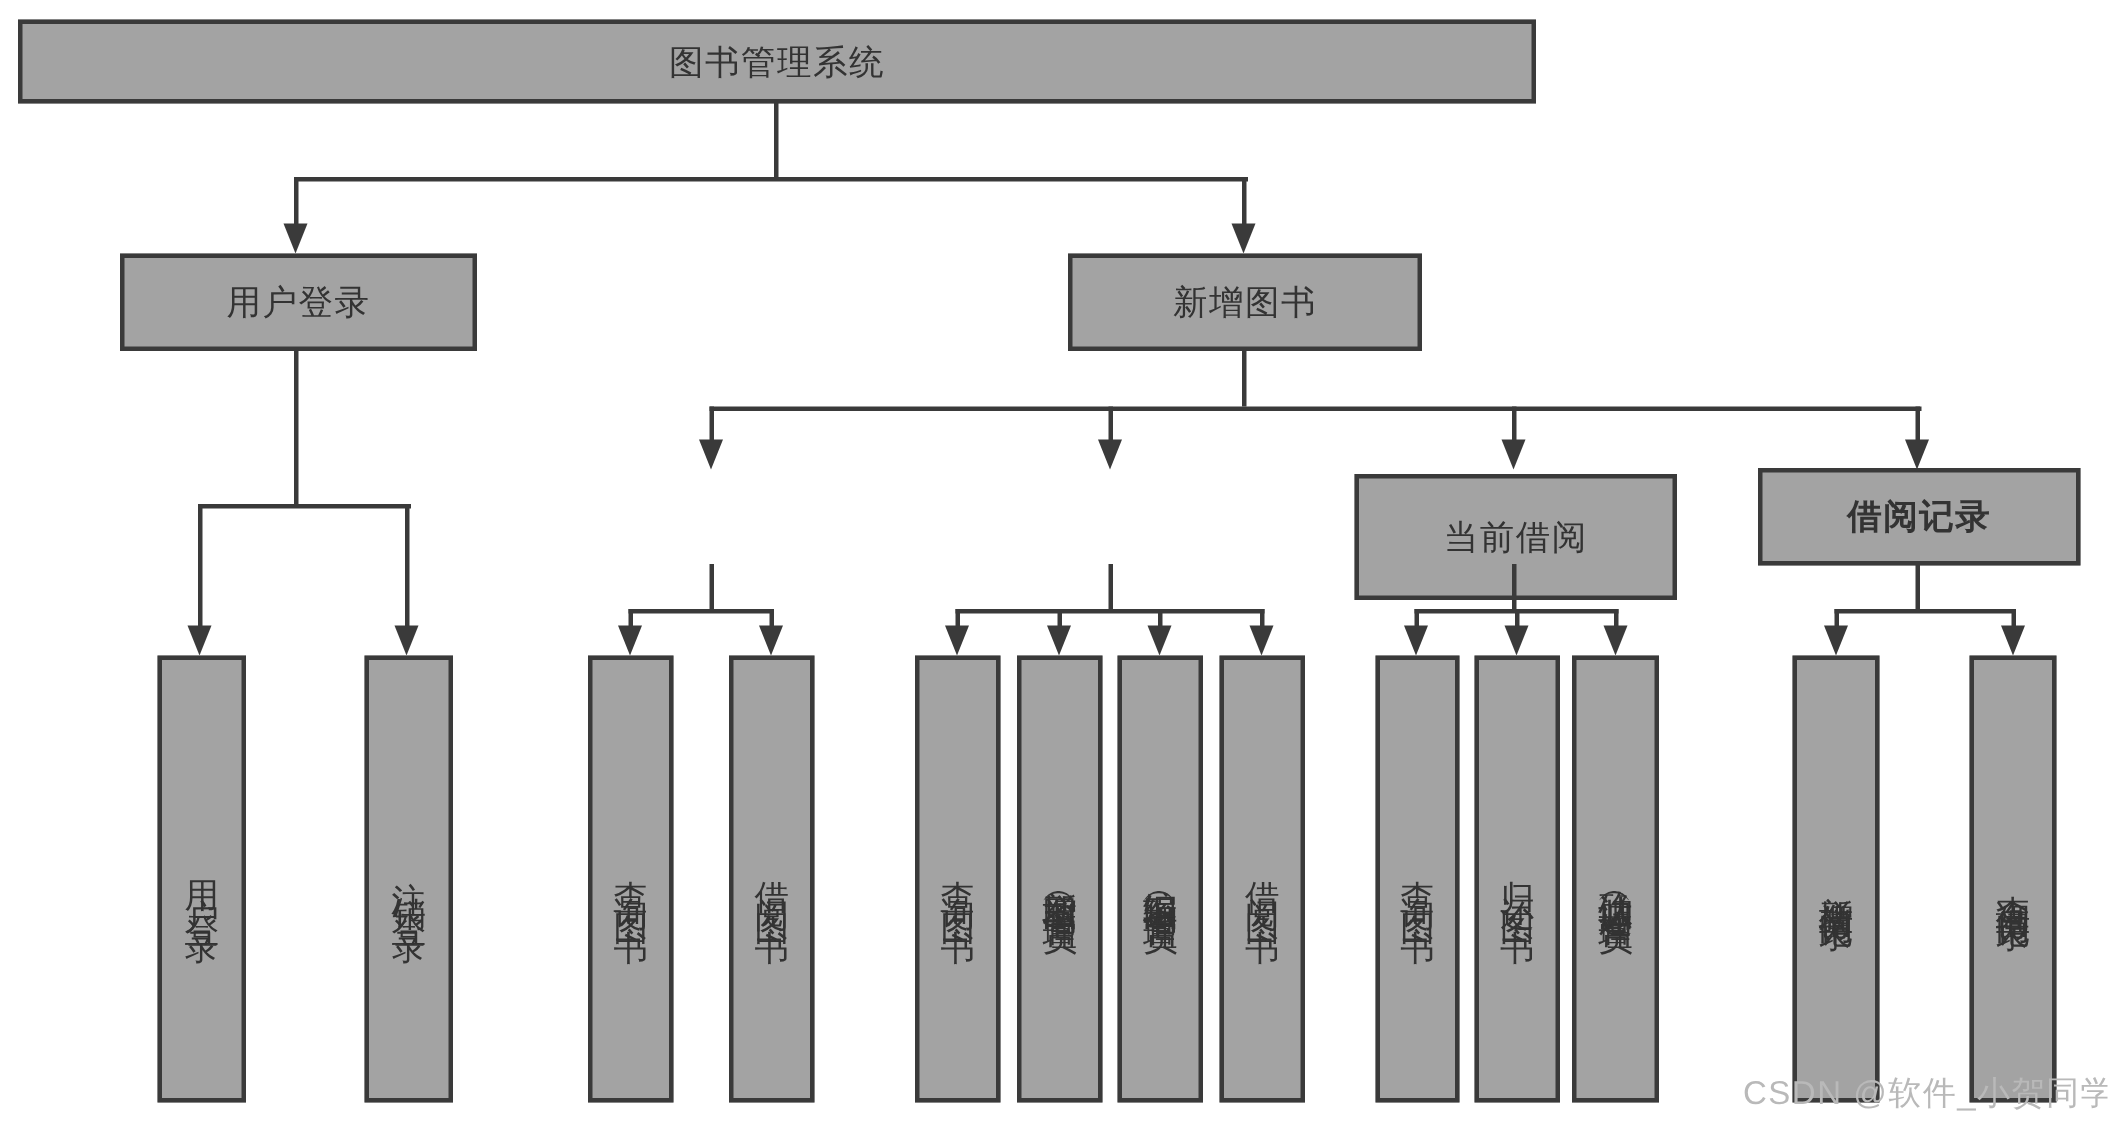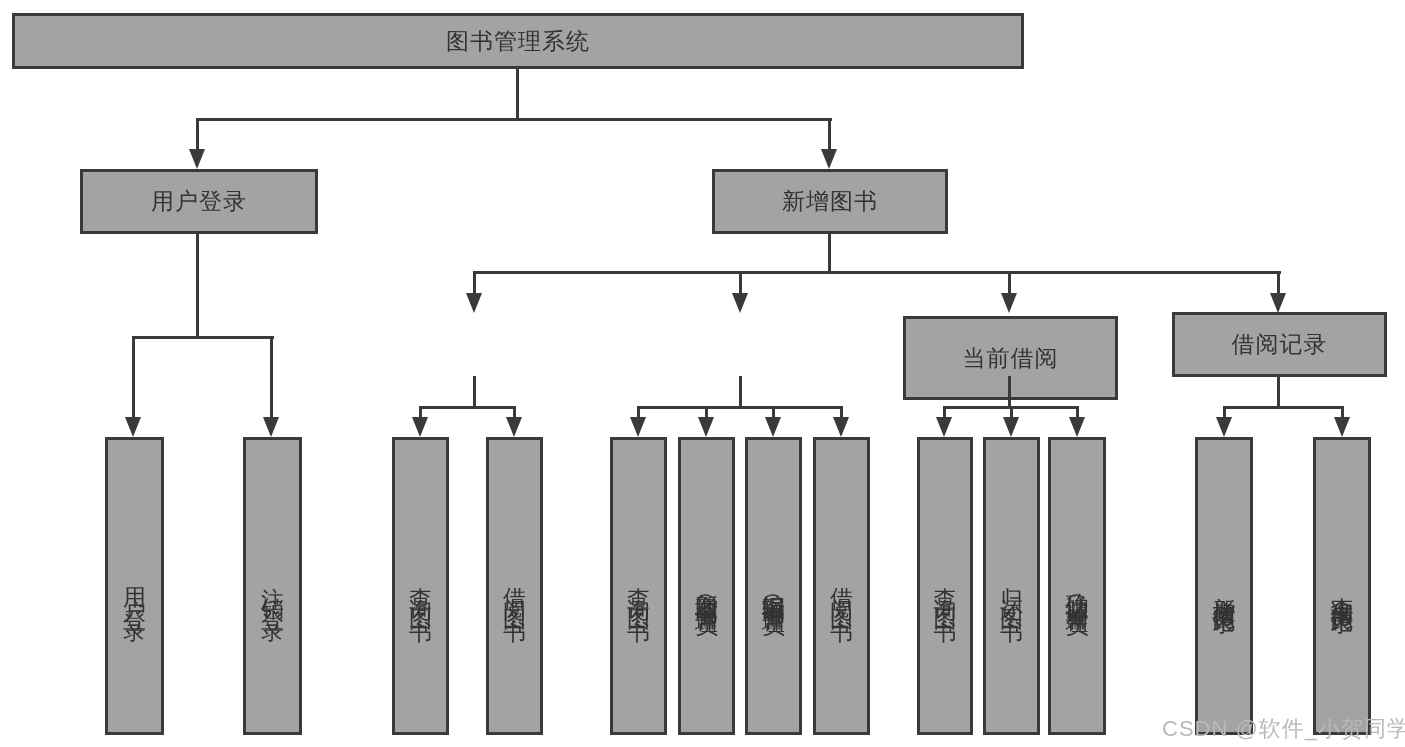--- a/index.html
+++ b/index.html
@@ -93,21 +93,21 @@
   <div class="line" style="left:473px; top:271px; width:3px; height:24px;"></div>
   <div class="arrow" style="left:466px; top:293px;"></div>
   <div class="line" style="left:739px; top:271px; width:3px; height:24px;"></div>
   <div class="arrow" style="left:732px; top:293px;"></div>
   <div class="line" style="left:1008px; top:271px; width:3px; height:24px;"></div>
   <div class="arrow" style="left:1001px; top:293px;"></div>
   <div class="line" style="left:1277px; top:271px; width:3px; height:24px;"></div>
   <div class="arrow" style="left:1270px; top:293px;"></div>
 
   <div class="box h" style="left:903px; top:316px; width:215px; height:84px;">当前借阅</div>
-  <div class="box h" style="left:1172px; top:312px; width:215px; height:65px;">借阅记录</div>
+  <div class="box h" style="left:1172px; top:312px; width:215px; height:65px;font-weight:bold;">借阅记录</div>
 
   <div class="line" style="left:473px; top:376px; width:3px; height:30px;"></div>
   <div class="line" style="left:419px; top:406px; width:97px; height:3px;"></div>
   <div class="line" style="left:419px; top:406px; width:3px; height:13px;"></div>
   <div class="arrow" style="left:412px; top:417px;"></div>
   <div class="line" style="left:513px; top:406px; width:3px; height:13px;"></div>
   <div class="arrow" style="left:506px; top:417px;"></div>
 
   <div class="line" style="left:739px; top:376px; width:3px; height:30px;"></div>
   <div class="line" style="left:637px; top:406px; width:206px; height:3px;"></div>

